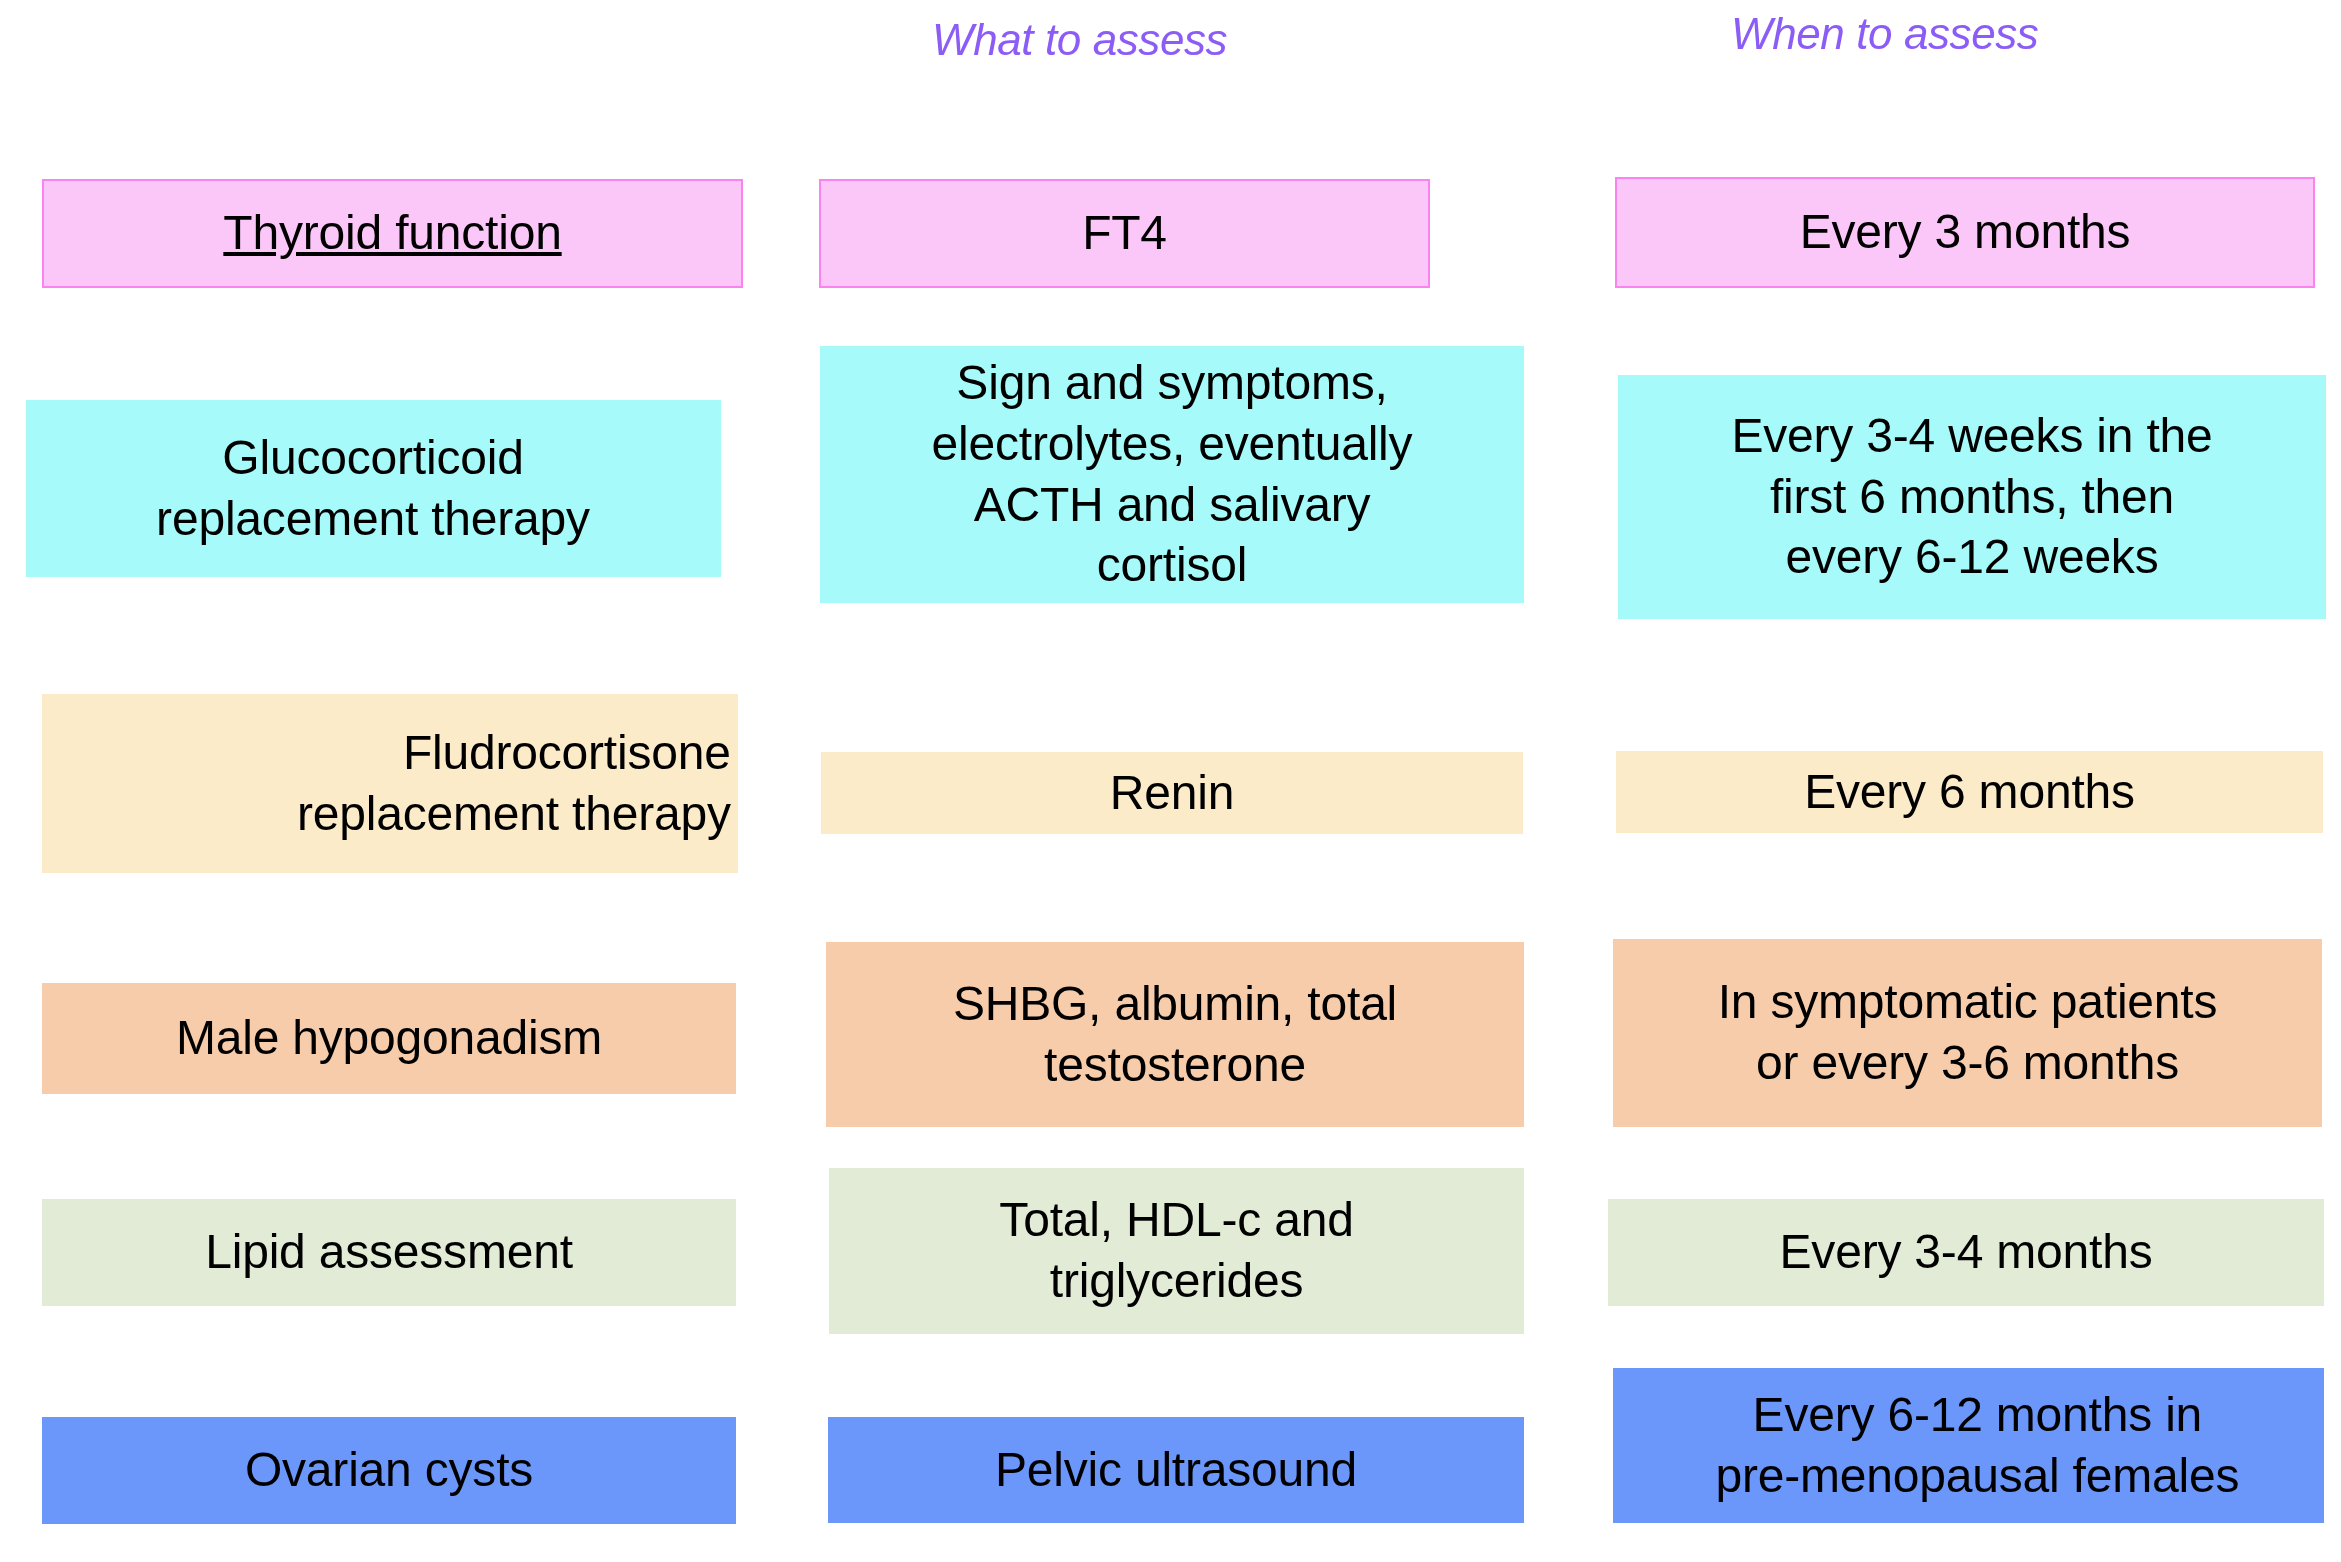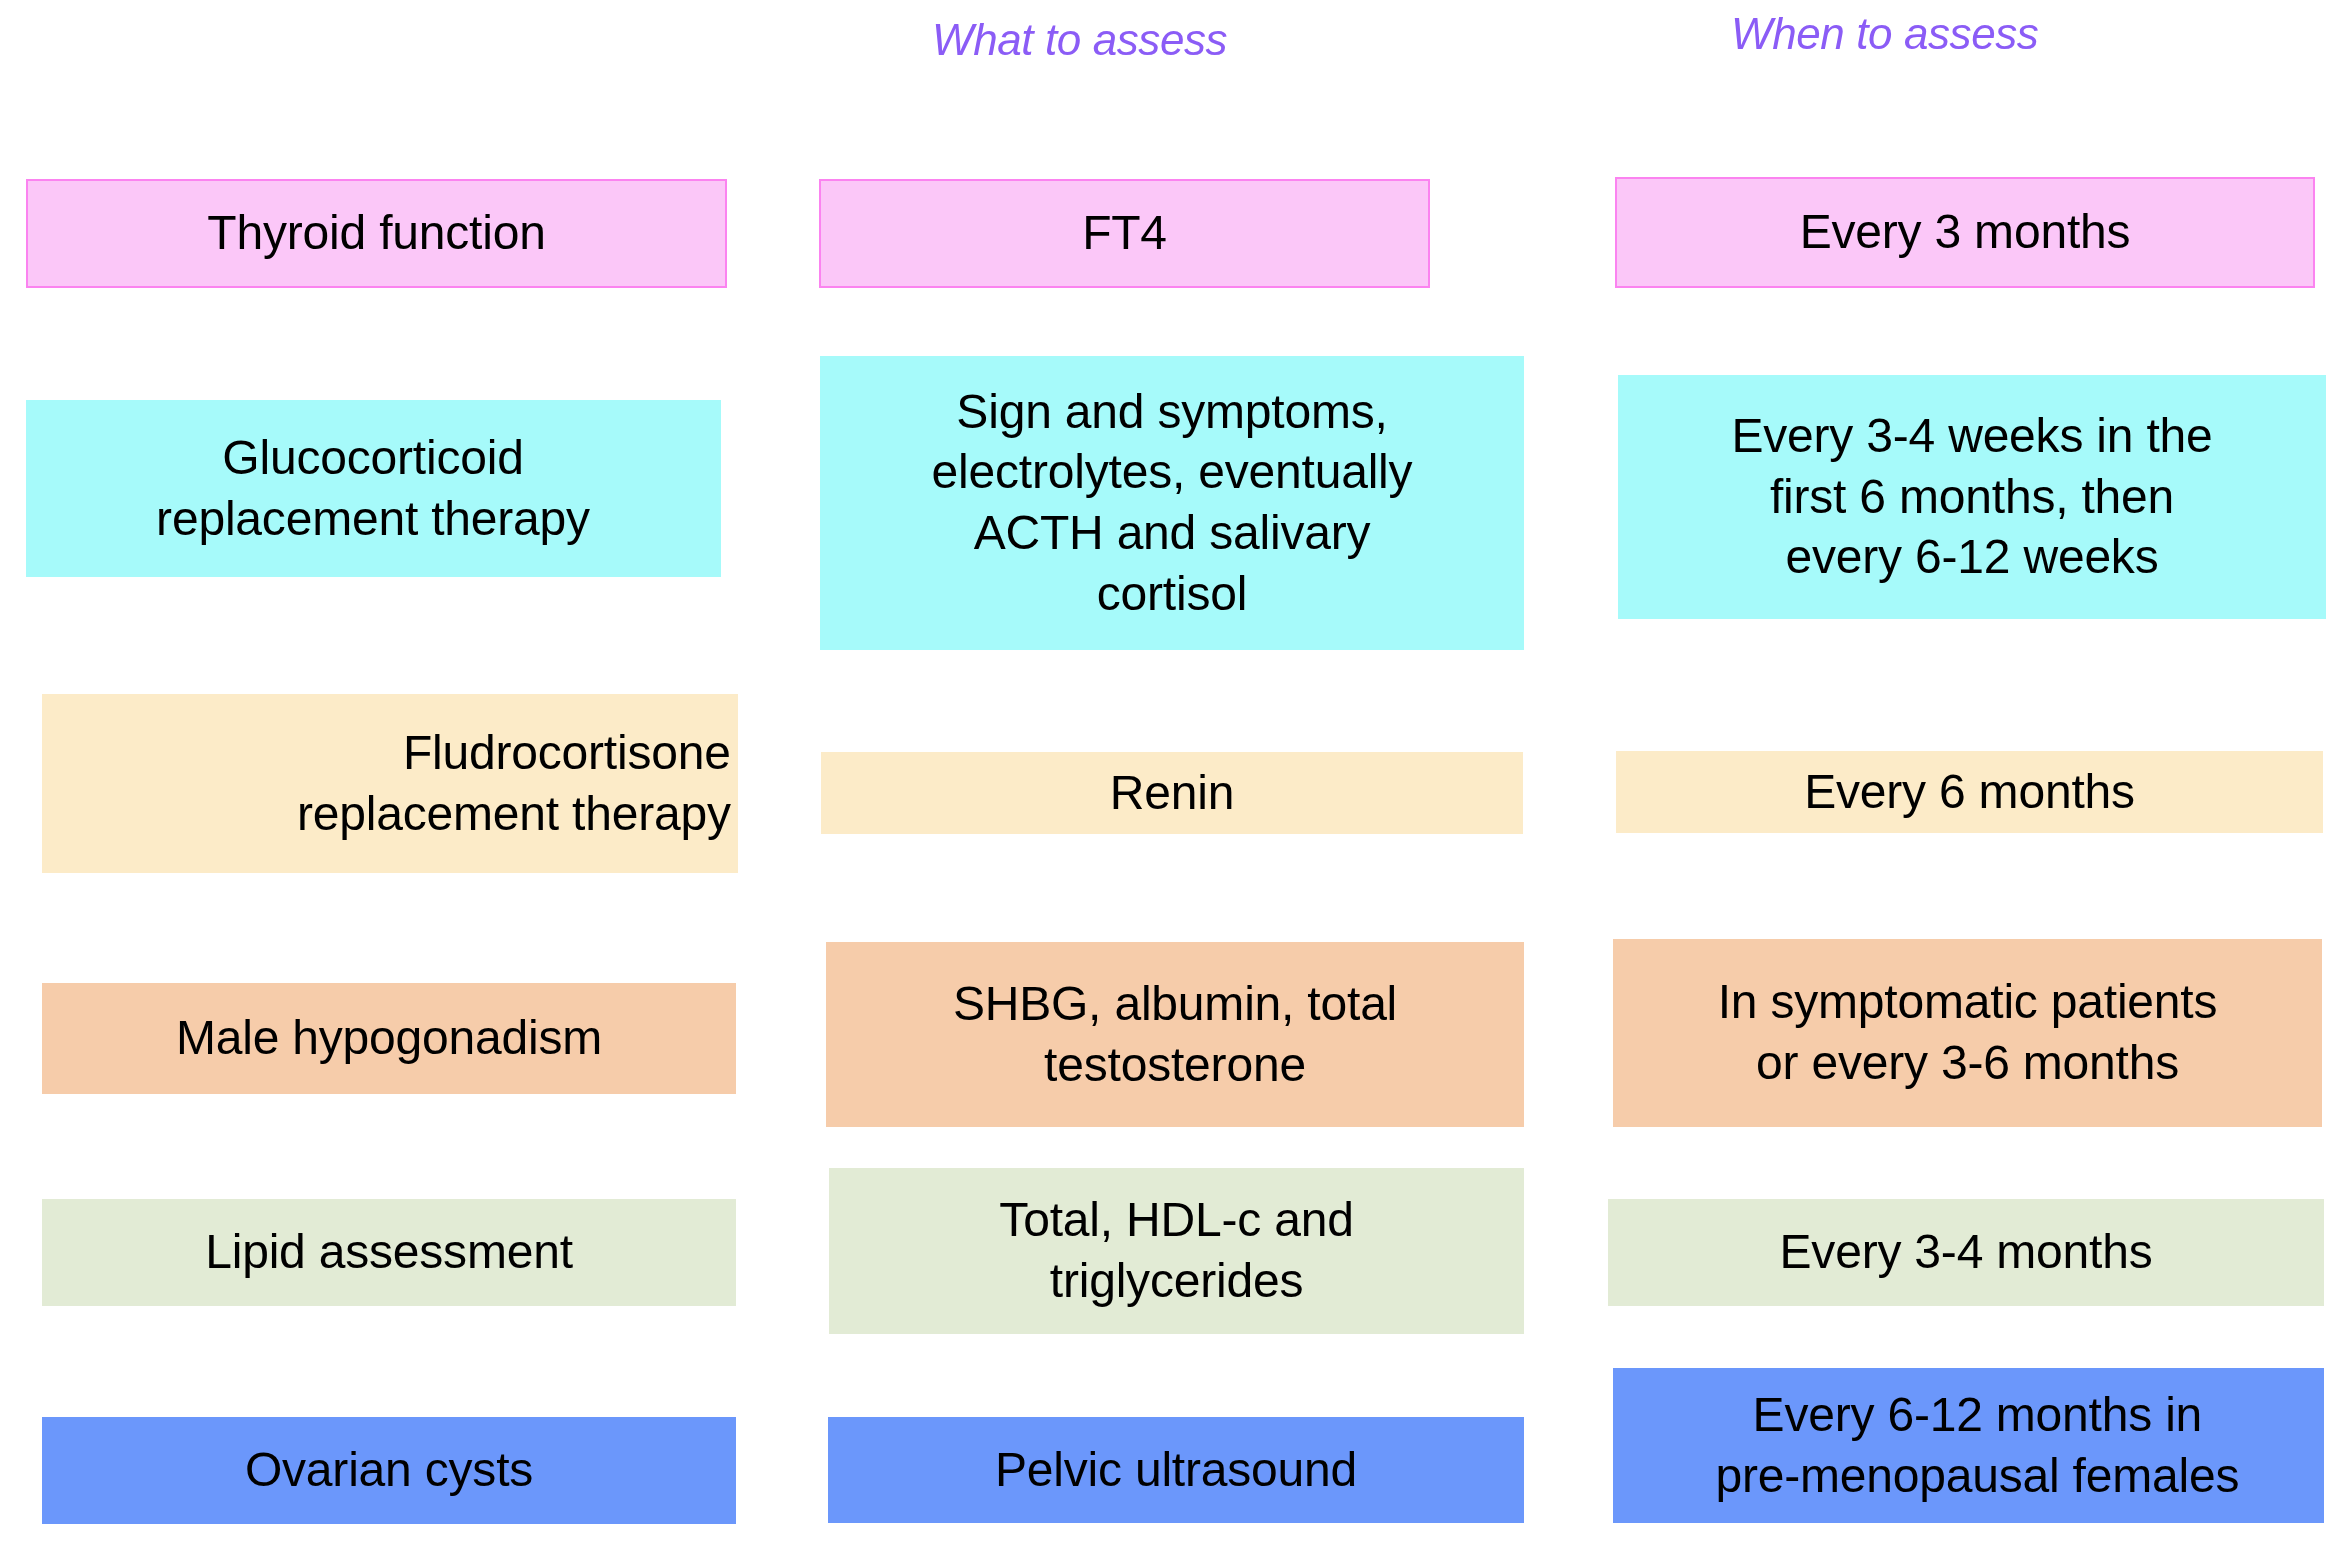--- a/index.html
+++ b/index.html
@@ -51,27 +51,27 @@
 
   
   .c-pink   { background: #FBC7F8; border: 2.9px solid #FB83F0; }
   .c-cyan   { background: #A6FAFA; }
   .c-cream  { background: #FCEBC8; }
   .c-peach  { background: #F6CCAA; }
   .c-green  { background: #E2EBD5; }
   .c-blue   { background: #6B97FB; }
 
   
-  #r1c1 { left: 26px;   top: 179px;  width: 701px;  height: 109px; }
+  #r1c1 { left: 42px;   top: 179px;  width: 701px;  height: 109px; text-decoration: underline; }
   #r1c2 { left: 819px; top: 179px;  width: 611px;  height: 109px; }
   #r1c3 { left: 1615px; top: 177px;  width: 700px;  height: 111px; }
 
   
   #r2c1 { left: 25.5px;   top: 400px;  width: 695px;  height: 177px; }
-  #r2c2 { left: 820px; top: 346px;  width: 704px;  height: 294px; margin-top: 10px; }
+  #r2c2 { left: 820px; top: 346px;  width: 704px;  height: 257px; }
   #r2c3 { left: 1618px; top: 375px;  width: 708px;  height: 244px; }
 
   
   #r3c1 { left: 42px;   top: 694px;  width: 696px;  height: 179px; text-align: right; }
   #r3c2 { left: 821px; top: 752px; width: 702px;  height: 82px; }
   #r3c3 { left: 1616px; top: 751px; width: 707px;  height: 82px; }
 
   
   #r4c1 { left: 42px;   top: 983px; width: 694px;  height: 111px; }
   #r4c2 { left: 826px; top: 942px; width: 698px;  height: 185px; }

